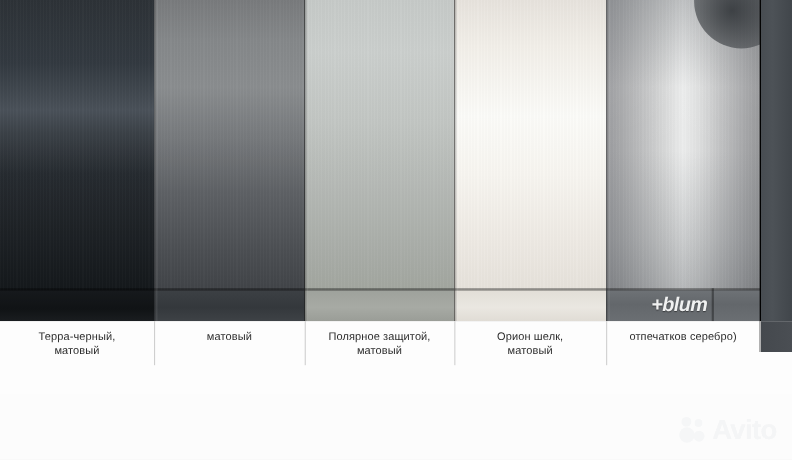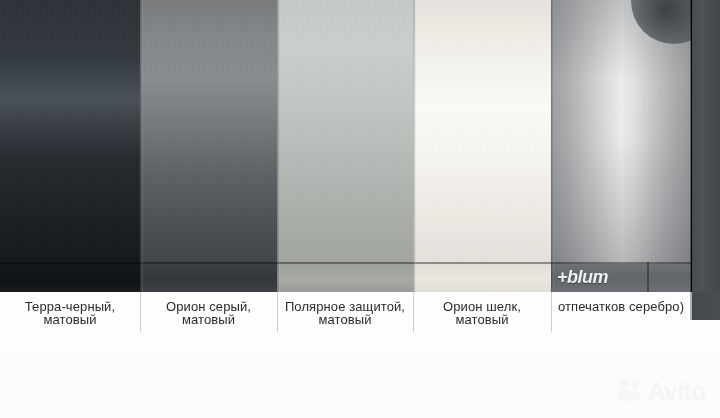--- a/index.html
+++ b/index.html
@@ -133,21 +133,21 @@
 
   
   #blum-plate {
     position: absolute;
     left: 6px;
     bottom: 2px;
     width: 86px;
     height: 25px;
     display: flex;
     align-items: center;
-    justify-content: flex-start;
+    justify-content: flex-end;
     z-index: 5;
   }
   #blum-logo {
     font-family: "Liberation Sans", sans-serif;
     font-style: italic;
     font-weight: bold;
     font-size: 18px;
     letter-spacing: -0.5px;
     color: #f0f1f1;
     text-shadow: 0 1px 1px rgba(0,0,0,0.45);
@@ -182,21 +182,21 @@
     height: 66px;
     display: flex;
     background: #fdfdfd;
   }
 
   .caption {
     position: relative;
     padding-top: 9px;
     text-align: center;
     color: #2b2b2b;
-    font-size: 13px;
+    font-size: 10px;
     line-height: 12.5px;
     letter-spacing: 0.1px;
   }
   .caption + .caption::before {
     content: "";
     position: absolute;
     left: 0;
     top: 0;
     height: 40px;
     width: 1px;
@@ -293,21 +293,20 @@
   </div>
 
   <div id="caption-row">
 
     <div class="caption" id="cap-1">
       <span class="line">Терра-черный,</span>
       <span class="line">матовый</span>
     </div>
 
     <div class="caption" id="cap-2">
-      <span class="line">Орион серый,</span>
       <span class="line">матовый</span>
     </div>
 
     <div class="caption" id="cap-3">
       <span class="line">Полярное защитой,</span>
       <span class="line">матовый</span>
     </div>
 
     <div class="caption" id="cap-4">
       <span class="line">Орион шелк,</span>

